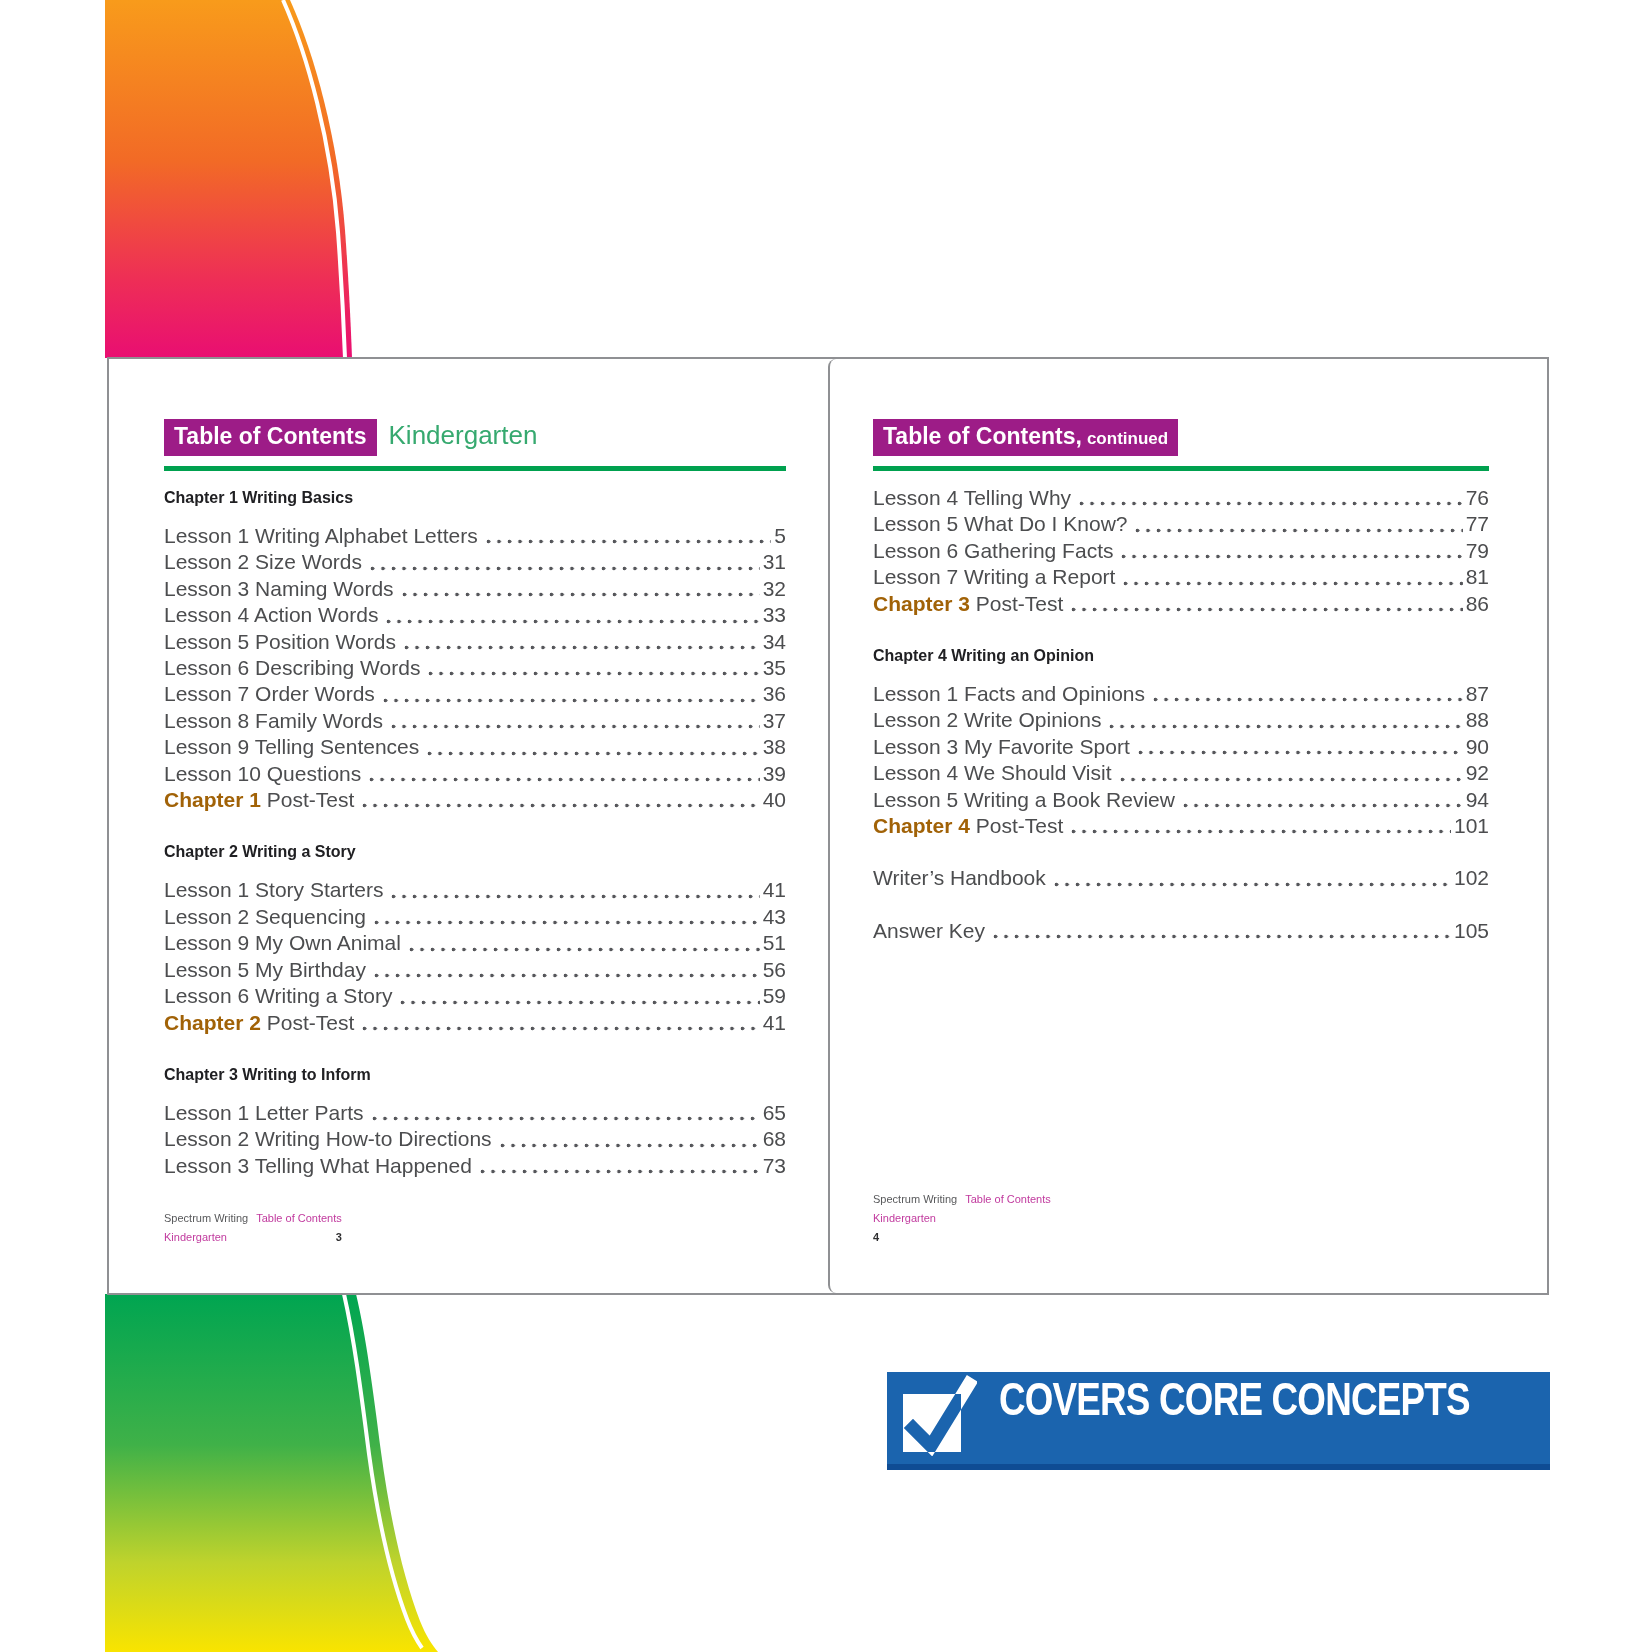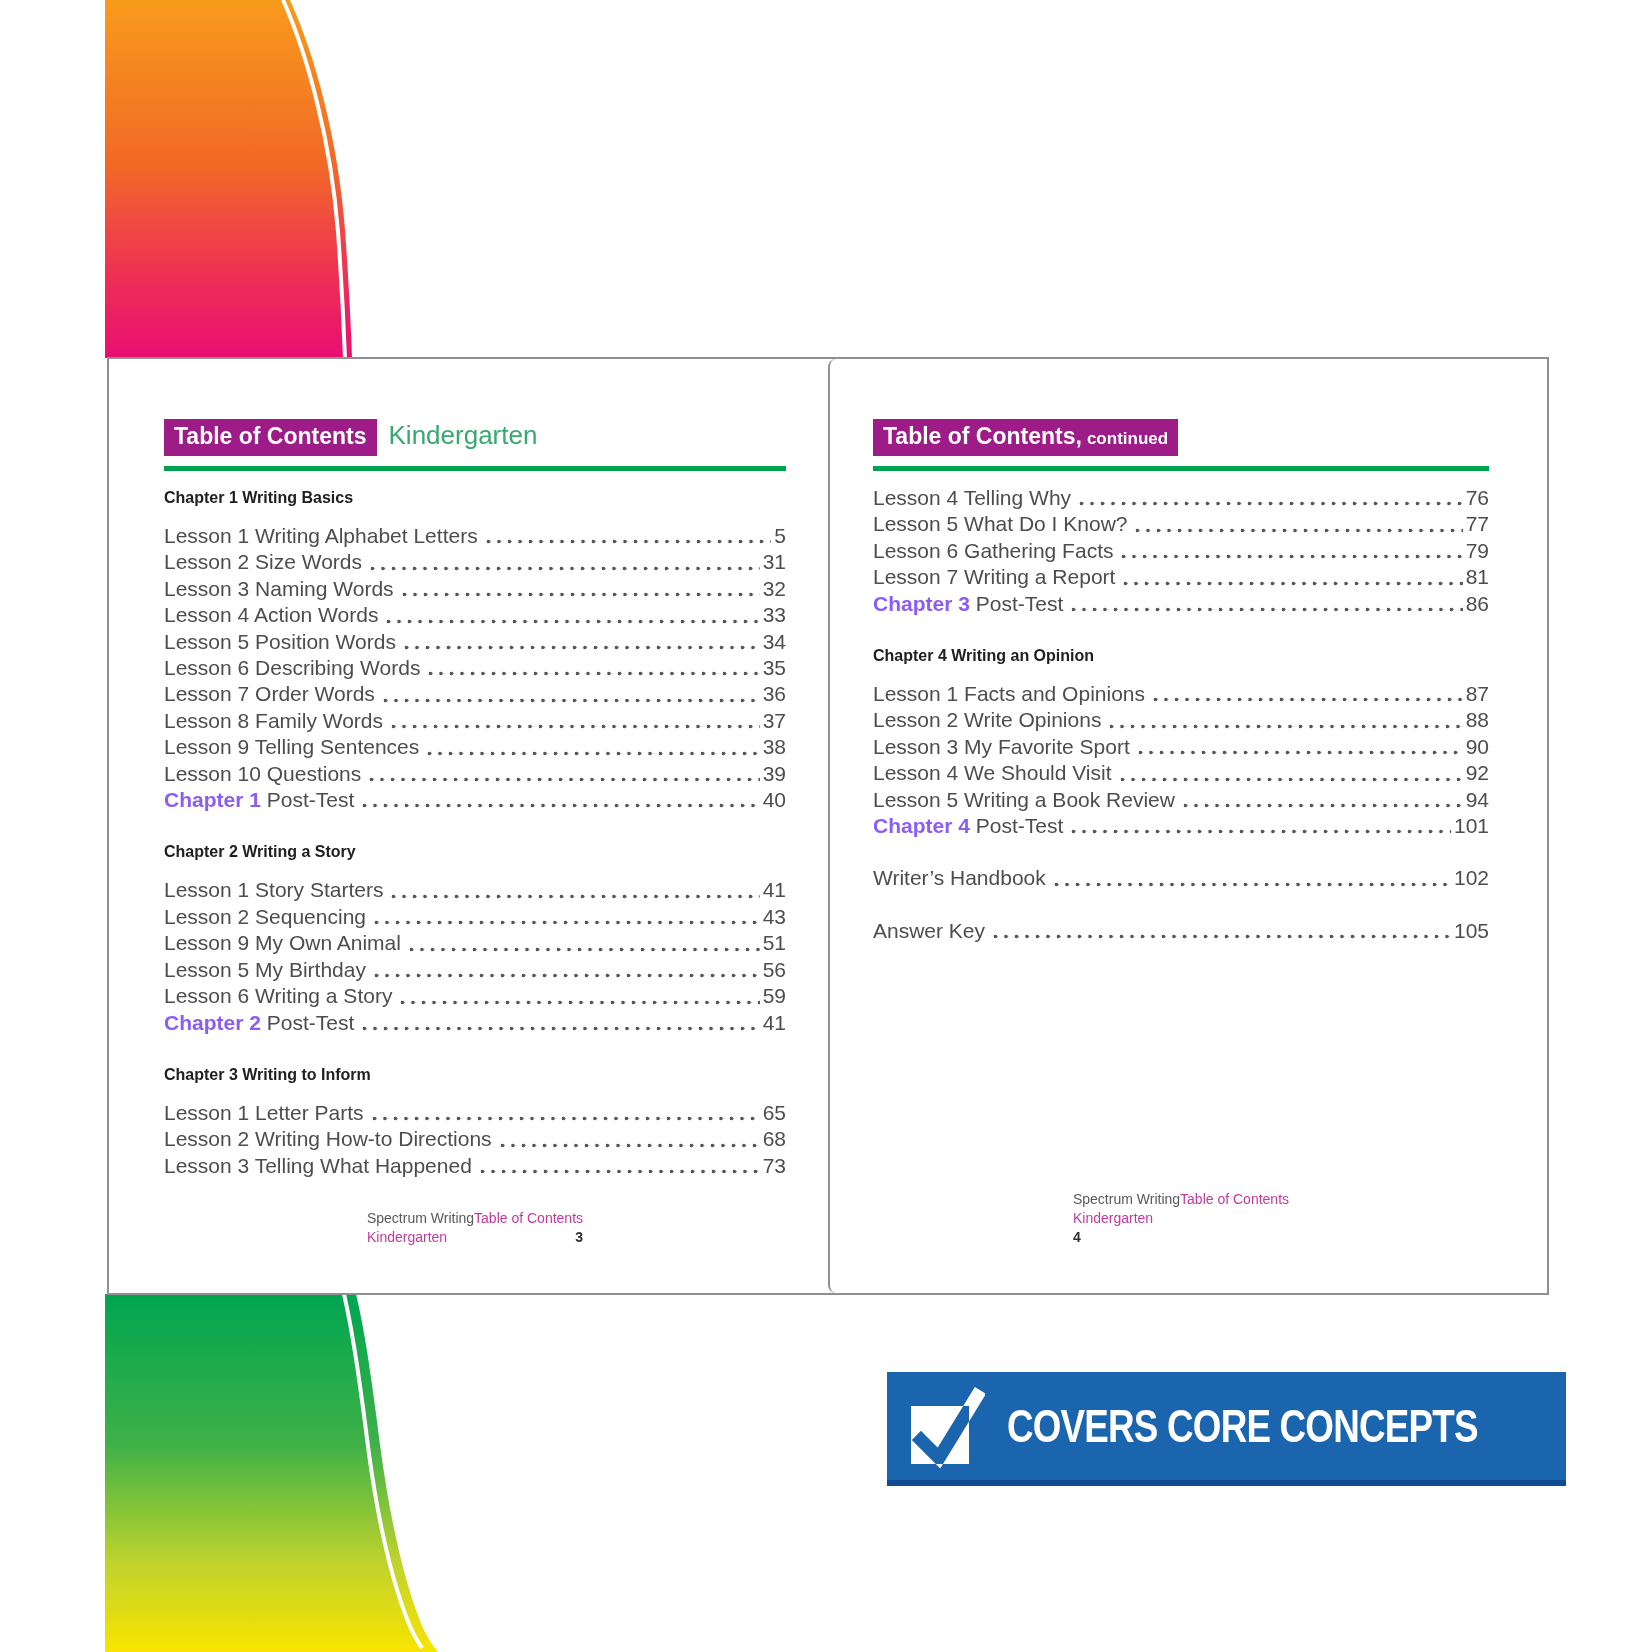--- a/index.html
+++ b/index.html
@@ -25,38 +25,38 @@
   .badge .suffix{font-size:17px;margin-left:5px;}
   .grade{color:#36A96F;font-size:26px;margin-left:12px;}
   .rule{height:5px;background:#00A14F;margin-top:10px;margin-bottom:14px;}
 
   .toc-heading{font-weight:bold;color:#202023;font-size:16px;line-height:26px;margin:26px 0 12px;}
   .toc-section:first-child .toc-heading{margin-top:2px;}
   .toc-section{margin:0;}
   .toc-section + .toc-section.no-heading{margin-top:26px;}
 
   .toc-row{display:flex;align-items:baseline;font-size:21px;line-height:26.4px;color:#4C4D4F;}
-  .toc-row b{color:#8b5cf6;}
+  .toc-row b{color:#a16207;}
   .toc-dots{flex:1 1 auto;height:5px;align-self:flex-end;margin:0 3px 5px 8px;
             background-image:radial-gradient(circle at 2.5px 2.5px,#55565a 1.7px,transparent 2.1px);
             background-size:10.5px 5px;background-repeat:repeat-x;background-position:left bottom;}
   .toc-page{white-space:nowrap;}
 
-  .page-footer{position:absolute;bottom:46px;display:flex;justify-content:center;
-               font-size:14px;line-height:19px;color:#58595B;}
+  .page-footer{position:absolute;bottom:46px;display:flex;justify-content:flex-start;
+               font-size:11px;line-height:19px;color:#58595B;gap:8px;}
   .page-left .page-footer{left:55px;right:42px;}
   .page-right .page-footer{left:43px;right:58px;}
   .f-col-right{text-align:right;}
   .f-magenta{color:#C13A9E;}
   .f-page{color:#2F2F31;font-weight:bold;}
 
   
   .banner{position:absolute;left:887px;top:1372px;width:663px;height:92px;background:#1B64AE;
-          border-bottom:6px solid #0F4C94;display:flex;align-items:center;box-sizing:content-box;
-          padding:8px;z-index:1;}
+          border-bottom:6px solid #0F4C94;display:flex;box-sizing:content-box;
+          padding:0;z-index:1;}
   .banner-icon{margin-left:14px;flex:0 0 auto;}
   .banner-label{color:#ffffff;font-weight:bold;font-size:46px;letter-spacing:-1px;white-space:nowrap;
                 transform:scaleX(0.8);transform-origin:left center;margin-left:22px;}
 </style>
 </head>
 <body>
 
 <div class="stage">
 
   <svg class="deco deco-top" width="380" height="358" viewBox="0 0 380 358" aria-hidden="true">

